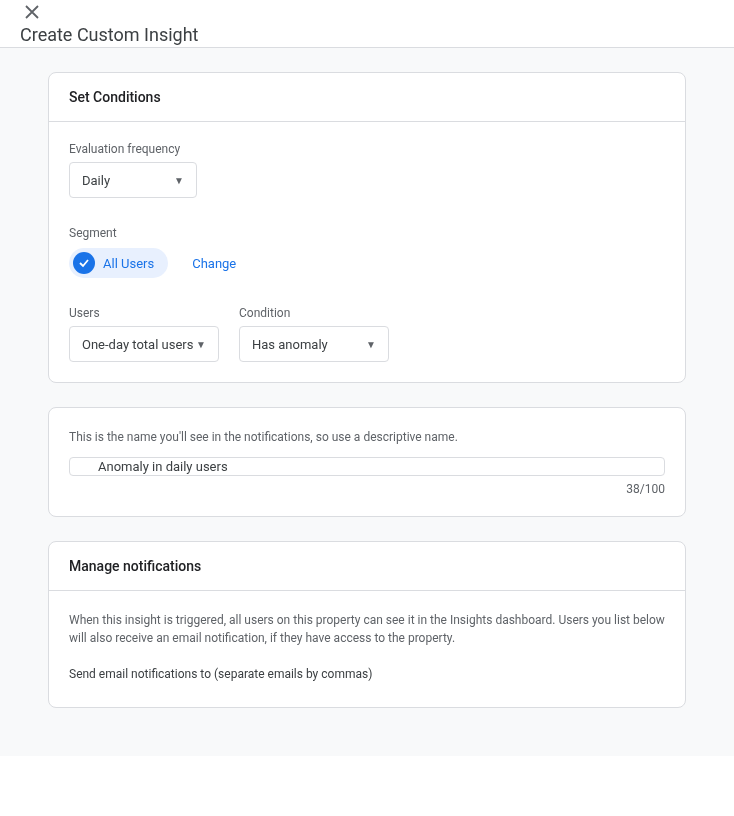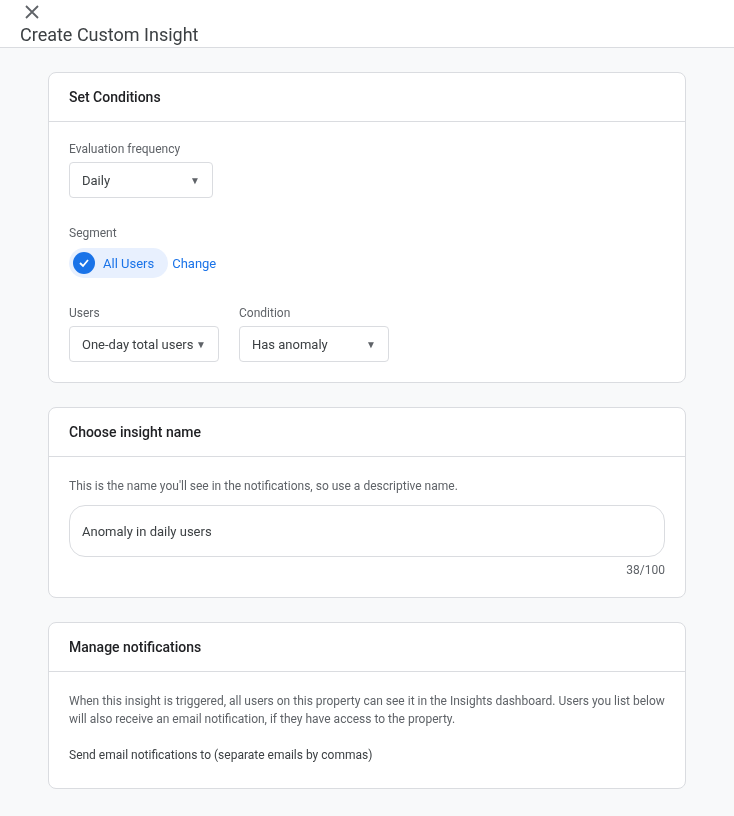--- a/index.html
+++ b/index.html
@@ -74,30 +74,30 @@
       align-items: center;
       justify-content: space-between;
       cursor: pointer;
       background: #fff;
       height: 36px;
     }
     .select-box .caret {
       color: #5f6368;
       font-size: 10px;
     }
-    .w-160 { width: 144px; }
+    .w-160 { width: 128px; }
     .w-175 { width: 150px; align-items: center; }
     .field-group {
       margin-bottom: 28px;
     }
     .field-group:last-child { margin-bottom: 0; }
     .segment-row {
       display: flex;
       align-items: center;
-      gap: 4px;
+      gap: 24px;
       margin-top: 8px;
     }
     .chip {
       display: inline-flex;
       align-items: center;
       background: #e8f0fe;
       border-radius: 16px;
       padding: 4px 14px 4px 4px;
       gap: 8px;
     }
@@ -120,25 +120,25 @@
       color: #1a73e8;
       cursor: pointer;
     }
     .metric-row {
       display: flex;
       gap: 20px;
     }
     .text-input {
       width: 100%;
       border: 1px solid #dadce0;
-      border-radius: 16px;
-      padding: 8px 12px;
-      font-size: 13px;
-      color: #3c4043;
-      height: 52px;
+      border-radius: 4px;
+      padding: 8px 28px;
+      font-size: 13px;
+      color: #3c4043;
+      height: 19px;
       font-family: inherit;
     }
     .text-input::placeholder {
       color: #80868b;
     }
     .helper-text {
       font-size: 12px;
       color: #5f6368;
       margin-bottom: 10px;
       line-height: 1.5;
@@ -205,21 +205,20 @@
             <div class="select-box w-175">
               <span>Has anomaly</span>
               <span class="caret">▼</span>
             </div>
           </div>
         </div>
       </div>
     </div>
 
     <div class="card">
-      <div class="card-header">Choose insight name</div>
       <div class="card-body">
         <div class="helper-text">This is the name you'll see in the notifications, so use a descriptive name.</div>
         <input class="text-input" type="text" value="Anomaly in daily users" style="">
         <div class="counter">38/100</div>
       </div>
     </div>
 
     <div class="card">
       <div class="card-header">Manage notifications</div>
       <div class="card-body">

